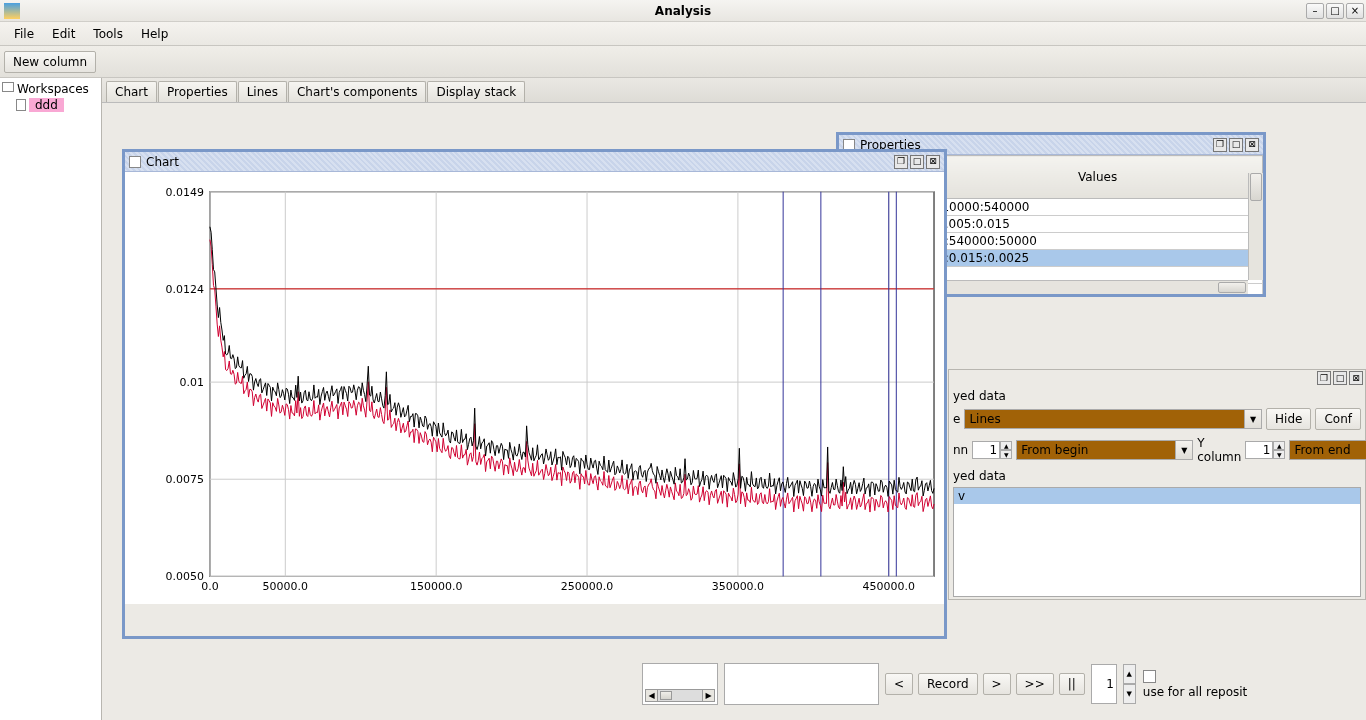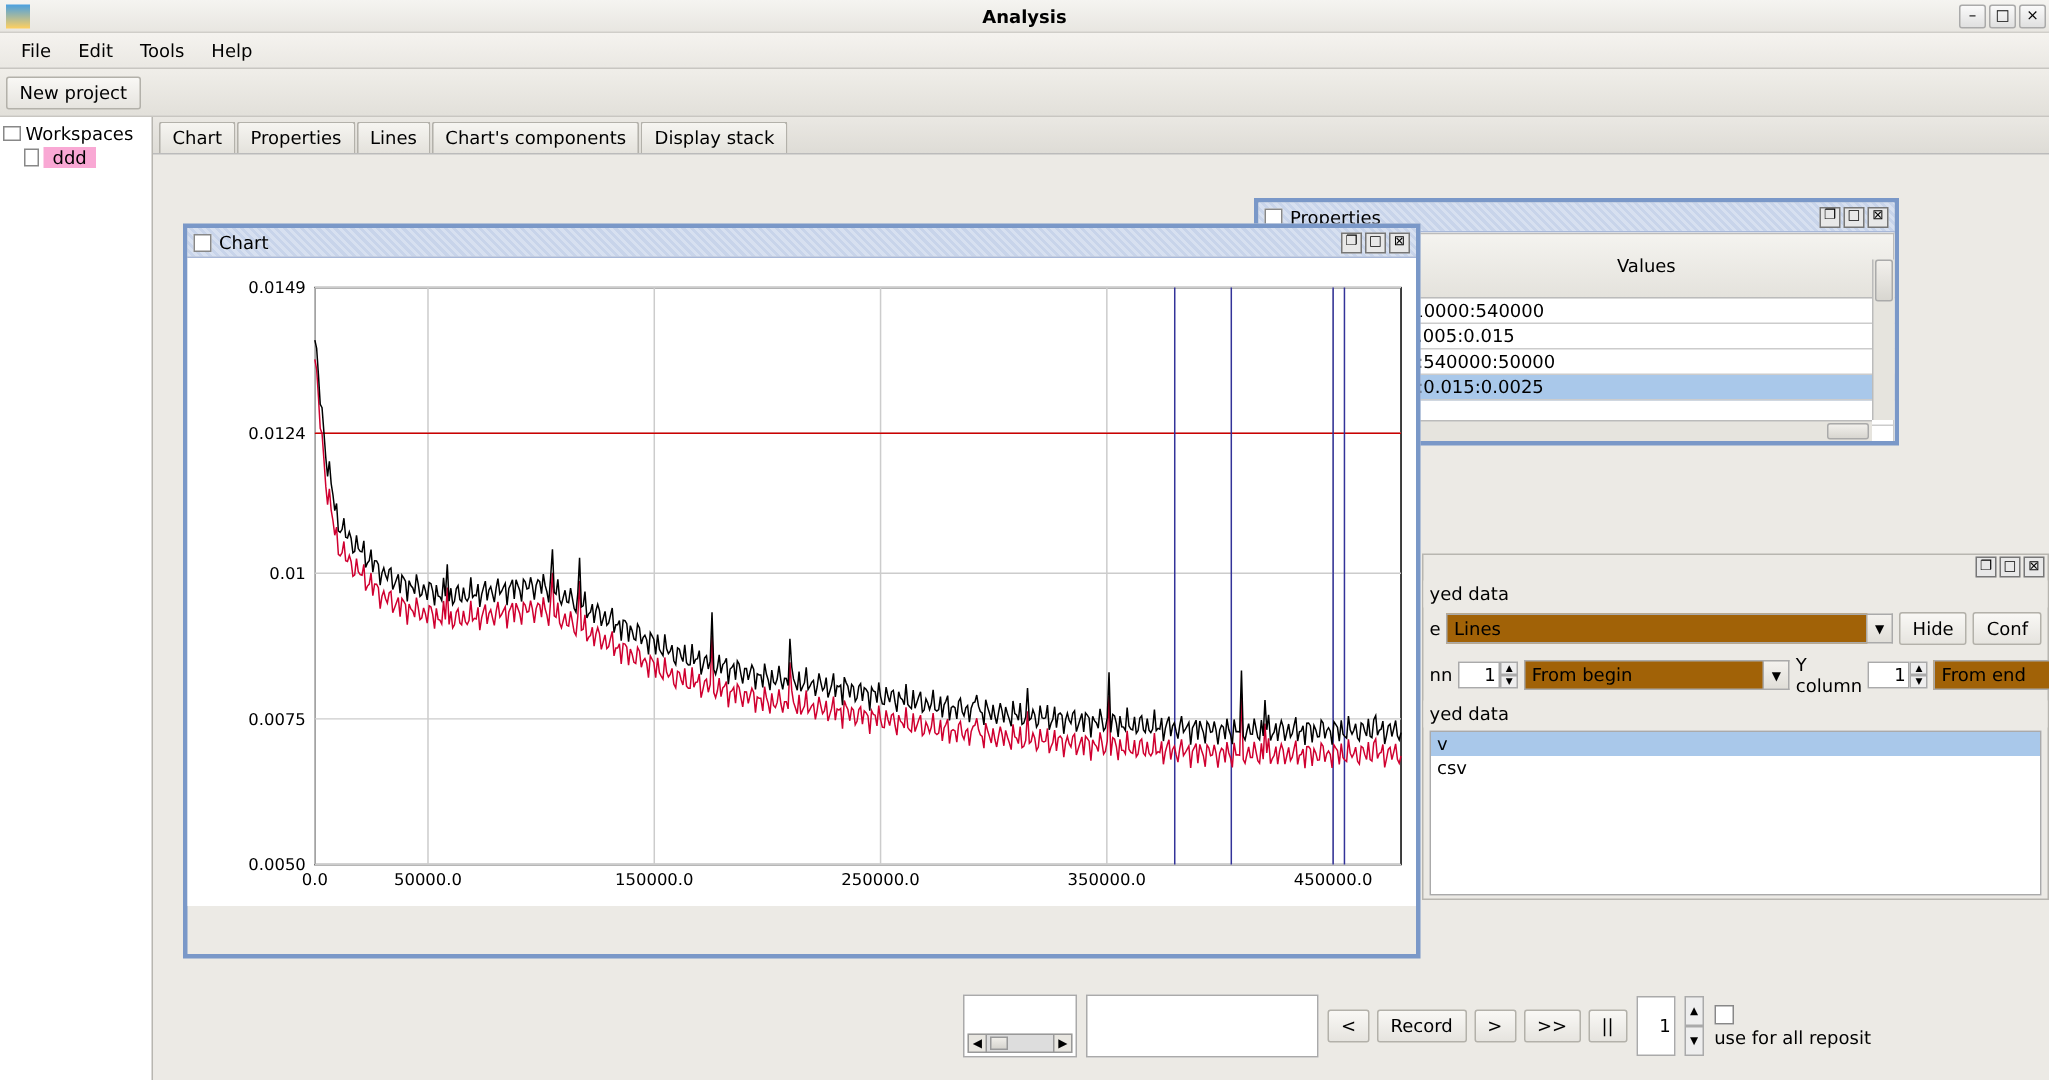--- a/index.html
+++ b/index.html
@@ -8,21 +8,21 @@
 .titlebar .icon{width:16px;height:16px;margin:0 4px;background:linear-gradient(#4aa0e0,#ffd060)}
 .titlebar .title{position:absolute;left:50%;transform:translateX(-50%);font-weight:bold}
 .titlebar .winbtns{position:absolute;right:2px;display:flex;gap:2px}
 .winbtn{width:18px;height:16px;border:1px solid #aaa;border-radius:2px;background:linear-gradient(#fafafa,#e0e0e0);display:flex;align-items:center;justify-content:center;font-size:10px;line-height:1}
 .menubar{height:24px;background:linear-gradient(#f5f3ef,#eae8e3);border-bottom:1px solid #c8c6c1;display:flex;align-items:center;padding:0 6px;gap:2px}
 .menubar span{padding:3px 8px;cursor:default}
 .toolbar{height:32px;background:linear-gradient(#f0eee9,#e2e0da);border-bottom:1px solid #c8c6c1;display:flex;align-items:center;padding:0 4px}
 .btn{background:linear-gradient(#f9f8f5,#e6e4df);border:1px solid #b3b1aa;border-radius:2px;padding:3px 8px;cursor:default;white-space:nowrap}
 .content{display:flex;height:calc(100% - 78px)}
 .sidebar{width:102px;background:#fff;border-right:1px solid #b8b6b0;padding:4px 2px}
-.tree-root{display:flex;align-items:center;gap:3px}
+.tree-root{display:flex;gap:3px}
 .tree-root .folder{width:12px;height:10px;border:1px solid #888;background:#fff}
 .tree-child{margin-left:14px;display:flex;align-items:center;gap:3px;margin-top:2px}
 .tree-child .doc{width:10px;height:12px;border:1px solid #888;background:#fff}
 .tree-child span.sel{background:#f9a8d4;padding:0 6px}
 .main{flex:1;position:relative;background:#eceae5}
 .tabbar{height:25px;background:linear-gradient(#eae8e3,#dedcd6);border-bottom:1px solid #bbb;display:flex;align-items:flex-end;padding:0 4px;gap:1px}
 .tab{background:linear-gradient(#f6f5f1,#e4e2dc);border:1px solid #b3b1aa;border-bottom:none;border-radius:2px 2px 0 0;padding:3px 8px}
 .workarea{position:relative;width:100%;height:calc(100% - 25px);overflow:hidden}
 
 
@@ -102,21 +102,21 @@
 </div>
 
 <div class="menubar">
   <span>File</span>
   <span>Edit</span>
   <span>Tools</span>
   <span>Help</span>
 </div>
 
 <div class="toolbar">
-  <div class="btn">New project</div>
+  <div class="btn">New column</div>
 </div>
 
 <div class="content">
   <div class="sidebar">
     <div class="tree-root">
       <div class="folder"></div>
       <span>Workspaces</span>
     </div>
     <div class="tree-child">
       <div class="doc"></div>
@@ -278,21 +278,20 @@
                 <div>▼</div>
               </div>
           </div>
           <div class="combo" style="flex:0 0 90px">
             <input value="From end" style="">
           </div>
         </div>
         <div class="dlabel">yed data</div>
         <div class="dlist">
           <div class="itm sel">v</div>
-          <div class="itm">csv</div>
         </div>
       </div>
 
       <div class="bottombar">
         <div class="scrollbox">
           <div class="sb">
             <div class="ar">◀</div>
             <div class="tr">
                 <div class="th"></div>
               </div>

